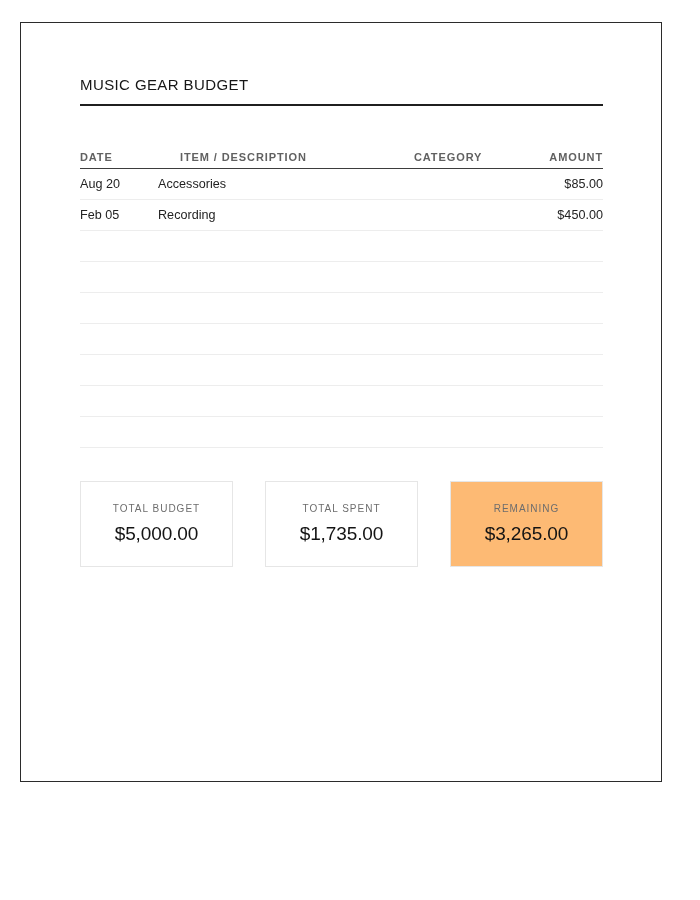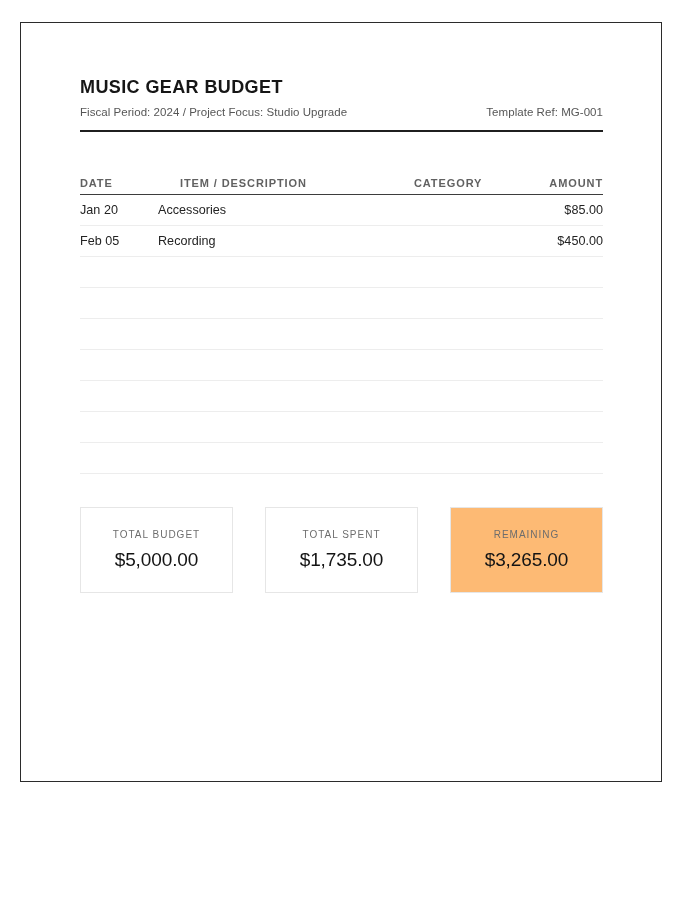--- a/index.html
+++ b/index.html
@@ -38,22 +38,22 @@
     position: absolute;
     left: 59px;
     top: 54px;
     width: 523px;
   }
 
   
   .doc-header { margin: 0; }
 
   .doc-title {
-    font-size: 18px;
-    font-weight: bold;
+    font-size: 15px;
+    font-weight: normal;
     letter-spacing: 0.4px;
     color: #161616;
     line-height: 1.12;
     margin: 0 0 9px 0;
     white-space: nowrap;
   }
 
   .meta-row {
     display: flex;
     align-items: baseline;
@@ -160,39 +160,35 @@
 </style>
 </head>
 <body>
 
 <div class="canvas">
   <div class="sheet">
     <div class="sheet-inner">
 
       <div class="doc-header">
         <div class="doc-title">MUSIC GEAR BUDGET</div>
-        <div class="meta-row">
-          <span class="meta-left">Fiscal Period: 2024 / Project Focus: Studio Upgrade</span>
-          <span class="meta-right">Template Ref: MG-001</span>
-        </div>
         <div class="header-rule"></div>
       </div>
 
       <div class="ledger">
 
         <div class="row head-row">
           <div class="cell col-date">DATE</div>
           <div class="cell col-item">ITEM / DESCRIPTION</div>
           <div class="cell col-category">CATEGORY</div>
           <div class="cell col-amount">AMOUNT</div>
         </div>
 
         <div id="table-body">
             <div class="row data-row">
-              <div class="cell col-date">Jan 20</div>
+              <div class="cell col-date">Aug 20</div>
               <div class="cell col-category">Accessories</div>
               <div class="cell col-amount">$85.00</div>
             </div>
             <div class="row data-row">
               <div class="cell col-date">Feb 05</div>
               <div class="cell col-category">Recording</div>
               <div class="cell col-amount">$450.00</div>
             </div>
             <div class="row empty-row"></div>
             <div class="row empty-row"></div>

